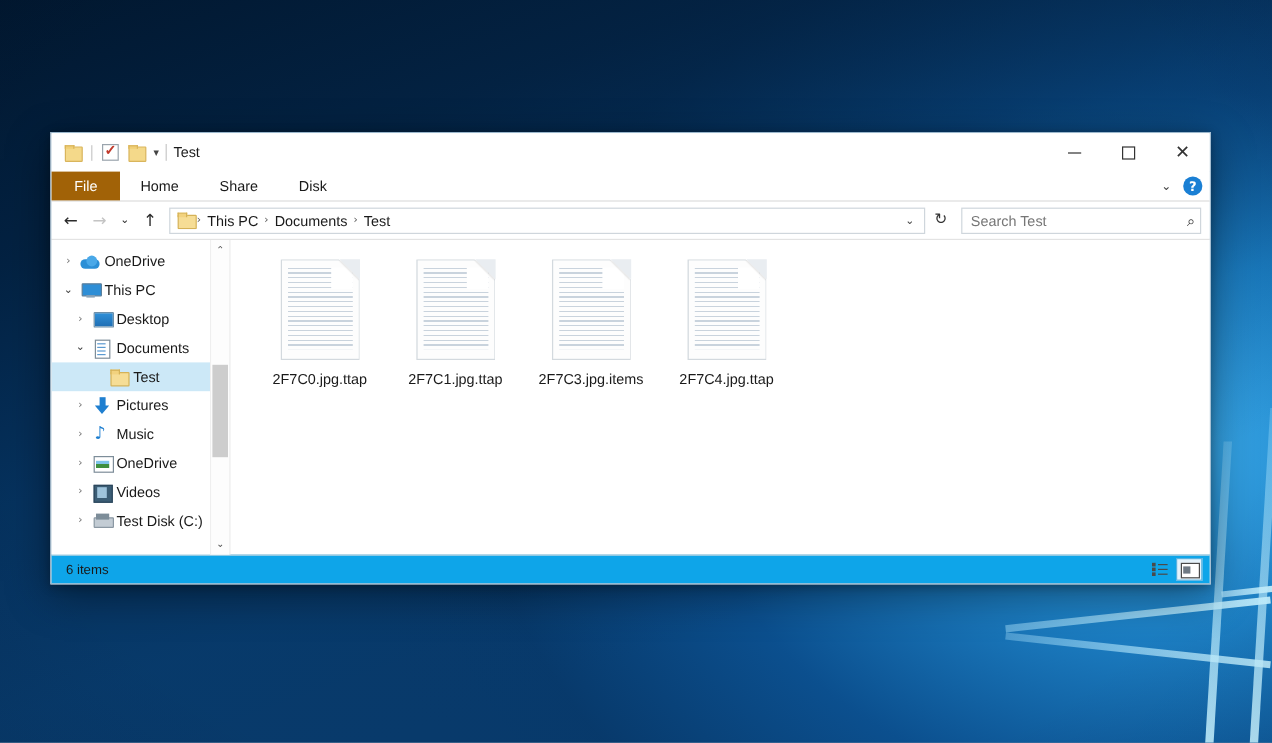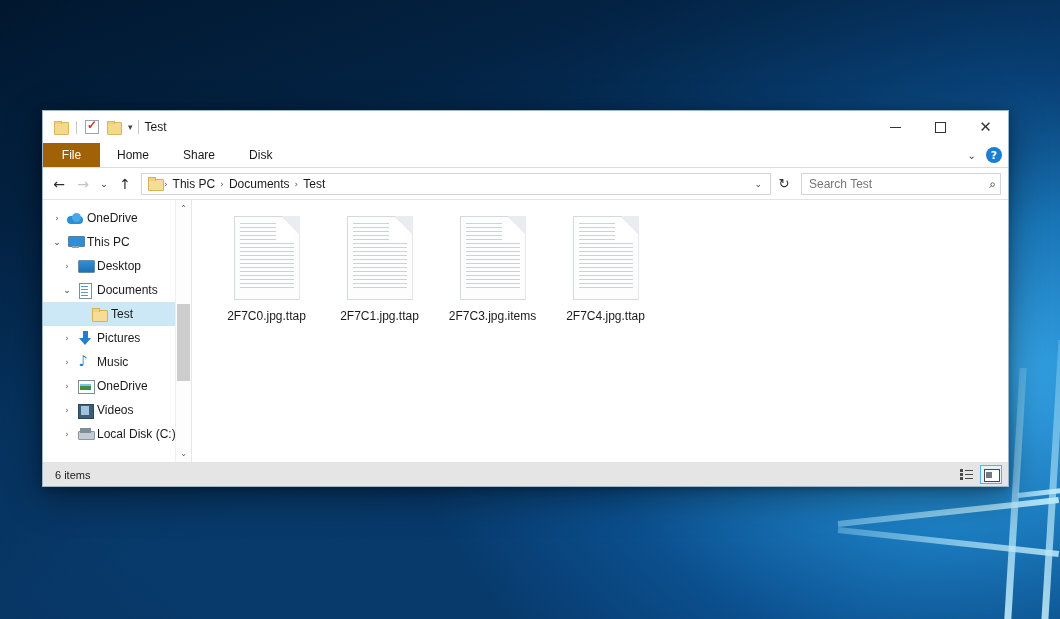--- a/index.html
+++ b/index.html
@@ -379,21 +379,21 @@
   .file-label {
     margin-top: 9px;
     font-size: 12px; color: #1a1a1a;
     text-align: center;
     white-space: nowrap;
   }
 
   
   #statusbar {
     height: 24px; flex: none;
-    background: #e5e5e5;
+    background: #0ea5e9;
     border-top: 1px solid #e2e2e2;
     display: flex; align-items: center;
     padding: 0 6px 0 12px;
     font-size: 11px; color: #1a1a1a;
   }
   #status-views { margin-left: auto; display: flex; align-items: center; gap: 3px; }
   .view-btn {
     width: 22px; height: 19px;
     display: flex; align-items: center; justify-content: center;
     border: 1px solid transparent;
@@ -580,21 +580,21 @@
               <span class="ic-video"></span>
             </span>
           <span class="nav-label">Videos</span>
         </div>
 
         <div class="nav-item" style="padding-left:16px;">
           <span class="nav-chev">›</span>
           <span class="nav-ico">
               <span class="ic-disk"></span>
             </span>
-          <span class="nav-label">Local Disk (C:)</span>
+          <span class="nav-label">Test Disk (C:)</span>
         </div>
 
       </div>
 
       <div id="navscroll">
         <div class="sb-arrow">⌃</div>
         <div id="sb-track">
           <div id="sb-thumb"></div>
         </div>
         <div class="sb-arrow">⌄</div>

